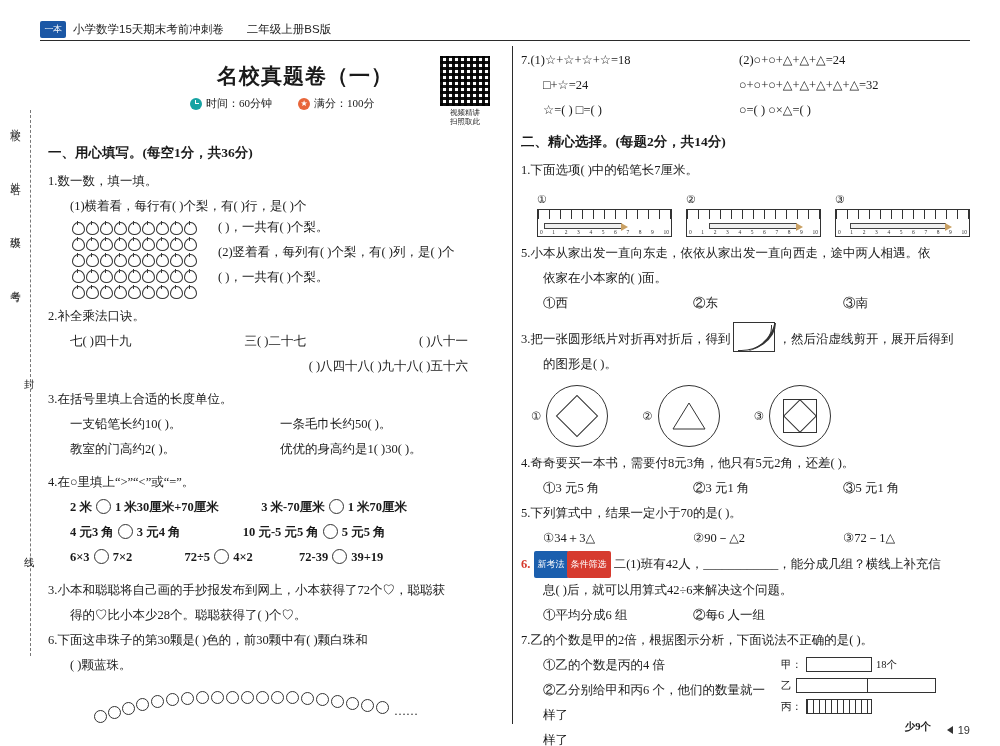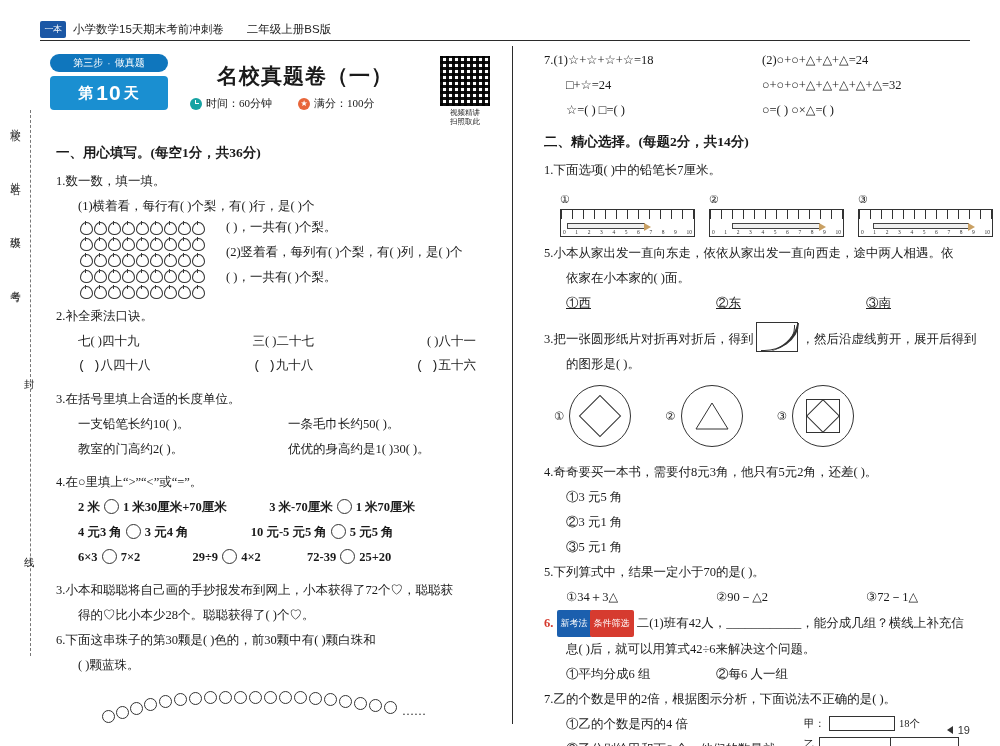--- a/index.html
+++ b/index.html
@@ -23,21 +23,21 @@
     width:26px; height:17px; background:#1b57a5; color:#fff;
     font-size:9px; line-height:17px; text-align:center; border-radius:2px;
     font-family:Liberation Sans, sans-serif; letter-spacing:-0.5px;
   }
   .topbar-title { font-size:11.5px; color:#222; font-family:"Liberation Sans", sans-serif; }
   .topbar-sub { font-size:11.5px; color:#222; margin-left:16px; font-family:"Liberation Sans", sans-serif;}
   .hr-top { position:absolute; left:40px; right:30px; top:40px; border-top:1.4px solid #2b2b2b; }
 
   
   .left-col { position:absolute; left:40px; top:48px; width:478px; height:690px; }
-  .right-col { position:absolute; left:544px; top:48px; width:450px; height:690px; }
+  .right-col { position:absolute; left:521px; top:48px; width:450px; height:690px; }
 
   .vdiv { position:absolute; left:512px; top:46px; bottom:22px; border-left:1px solid #2b2b2b; }
 
   
   .badge-wrap { position:absolute; left:10px; top:6px; width:124px; }
   .badge-top {
     background:#0f76bd; color:#fff; border-radius:11px;
     font-size:10px; padding:2px 0; text-align:center;
     font-family:"Liberation Sans", sans-serif;
     display:flex; justify-content:center; gap:4px; align-items:center;
@@ -82,21 +82,21 @@
     background-blend-mode:multiply;
   }
   .qr-cap { font-size:7.5px; line-height:9px; color:#222; margin-top:2px; }
 
   
   .sec-h { font-size:13.5px; font-weight:bold; margin:0 0 7px 0; }
   .q { font-size:12.5px; line-height:25px; }
   .q-ind { padding-left:22px; }
 
   
-  .lbody { position:absolute; left:16px; top:96px; width:470px; }
+  .lbody { position:absolute; left:8px; top:96px; width:470px; }
   .rbody { position:absolute; left:0px; top:0px; width:450px; }
 
   
   .pears { width:130px; display:flex; flex-wrap:wrap; gap:2px 3px; margin:2px 0 2px 24px; }
   .pear { width:11px; height:14px; position:relative; }
   .pear::after{
     content:""; position:absolute; left:0; bottom:0; width:11px; height:11px;
     border:1px solid #333; border-radius:50% 50% 50% 50%/60% 60% 40% 40%;
   }
   .pear::before{ content:""; position:absolute; left:5px; top:0; width:1px; height:4px; background:#333;}
@@ -203,32 +203,20 @@
     <div>考号</div>
   </div>
   <div class="dashline"></div>
   <div style="position:absolute;left:24px;top:378px;font-size:10.5px;">封</div>
   <div style="position:absolute;left:24px;top:556px;font-size:10.5px;">线</div>
 
   <div class="vdiv"></div>
 
   <div class="left-col">
 
-    <div class="badge-wrap">
-      <div class="badge-top">
-        <span>第三步</span>
-        <span class="sep">·</span>
-        <span>做真题</span>
-      </div>
-      <div class="badge-main">
-        <span>第</span>
-        <span class="num">10</span>
-        <span>天</span>
-      </div>
-    </div>
 
     <div class="paper-title">名校真题卷（一）</div>
 
     <div class="meta-row">
       <div class="meta-pill">
         <span class="clock"></span>
         <span>时间：60分钟</span>
       </div>
       <div class="meta-pill">
         <span class="star">★</span>
@@ -301,21 +289,21 @@
         <div class="q" style="padding-left:170px">(2)竖着看，每列有(      )个梨，有(      )列，是(      )个</div>
         <div class="q" style="padding-left:170px">(      )，一共有(      )个梨。</div>
       </div>
 
       <div class="q" style="margin-top:14px">2.补全乘法口诀。</div>
       <div class="q q-ind" style="display:flex;justify-content:space-between;width:420px;">
         <span>七(      )四十九</span>
         <span>三(      )二十七</span>
         <span>(      )八十一</span>
       </div>
-      <div class="q q-ind" style="display:flex;justify-content:space-between;width:420px;font-family:Liberation Mono, monospace;">
+      <div class="q q-ind" style="display:flex;justify-content:flex-end;width:420px;">
         <span>(      )八四十八</span>
         <span>(      )九十八</span>
         <span>(      )五十六</span>
       </div>
 
       <div class="q" style="margin-top:8px">3.在括号里填上合适的长度单位。</div>
       <div class="q q-ind" style="display:flex;width:430px;">
         <span style="width:210px">一支铅笔长约10(      )。</span>
         <span>一条毛巾长约50(      )。</span>
       </div>
@@ -332,23 +320,23 @@
         <span>3 米-70厘米</span><span class="circ"></span><span>1 米70厘米</span>
       </div>
       <div class="q q-ind nowrap">
         <span>4 元3 角</span><span class="circ"></span><span>3 元4 角</span>
         <span style="display:inline-block;width:56px"></span>
         <span>10 元-5 元5 角</span><span class="circ"></span><span>5 元5 角</span>
       </div>
       <div class="q q-ind nowrap">
         <span>6×3</span><span class="circ"></span><span>7×2</span>
         <span style="display:inline-block;width:46px"></span>
-        <span>29÷9</span><span class="circ"></span><span>4×2</span>
+        <span>72÷5</span><span class="circ"></span><span>4×2</span>
         <span style="display:inline-block;width:40px"></span>
-        <span>72-39</span><span class="circ"></span><span>25+20</span>
+        <span>72-39</span><span class="circ"></span><span>39+19</span>
       </div>
 
       <div class="q" style="margin-top:8px">3.小本和聪聪将自己画的手抄报发布到网上，小本获得了72个♡，聪聪获</div>
       <div class="q q-ind">得的♡比小本少28个。聪聪获得了(      )个♡。</div>
 
       <div class="q">6.下面这串珠子的第30颗是(      )色的，前30颗中有(      )颗白珠和</div>
       <div class="q q-ind">(      )颗蓝珠。</div>
 
       <div class="beads">
         <span class="bead" style="left:0px;top:26px"></span>
@@ -455,21 +443,21 @@
                 <span>8</span>
                 <span>9</span>
                 <span>10</span>
               </div>
           </div>
         </div>
       </div>
 
       <div class="q" style="margin-top:4px">5.小本从家出发一直向东走，依依从家出发一直向西走，途中两人相遇。依</div>
       <div class="q q-ind">依家在小本家的(      )面。</div>
-      <div class="q q-ind" style="display:flex;text-decoration:underline;">
+      <div class="q q-ind" style="display:flex;">
         <span style="width:150px">①西</span>
         <span style="width:150px">②东</span>
         <span>③南</span>
       </div>
 
       <div class="q" style="margin-top:6px">
         <span>3.把一张圆形纸片对折再对折后，得到</span><span class="fold"><span class="arc"></span></span><span>，然后沿虚线剪开，展开后得到</span>
       </div>
       <div class="q q-ind">的图形是(      )。</div>
 
@@ -491,22 +479,22 @@
         <div class="shape-item">
           <span>③</span>
           <span class="bigc">
               <span class="sqd">
                 <span class="inner"></span>
               </span>
             </span>
         </div>
       </div>
 
-      <div class="q" style="margin-top:13px">4.奇奇要买一本书，需要付8元3角，他只有5元2角，还差(      )。</div>
-      <div class="q q-ind" style="display:flex;flex-direction:column;">
+      <div class="q" style="margin-top:4px">4.奇奇要买一本书，需要付8元3角，他只有5元2角，还差(      )。</div>
+      <div class="q q-ind" style="display:flex;">
         <span style="width:150px">①3 元5 角</span>
         <span style="width:150px">②3 元1 角</span>
         <span>③5 元1 角</span>
       </div>
 
       <div class="q">5.下列算式中，结果一定小于70的是(      )。</div>
       <div class="q q-ind" style="display:flex;">
         <span style="width:150px">①34＋3△</span>
         <span style="width:150px">②90－△2</span>
         <span>③72－1△</span>

